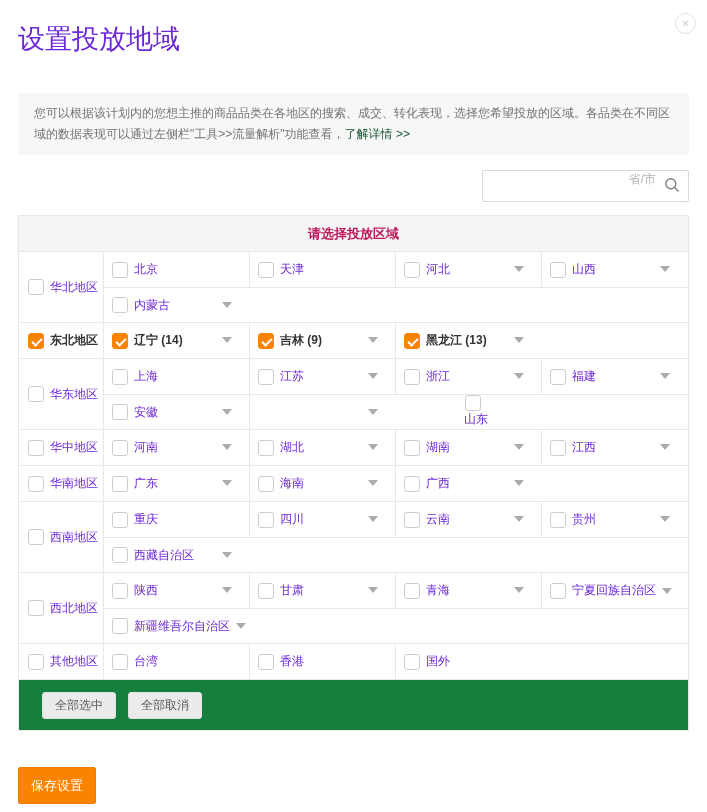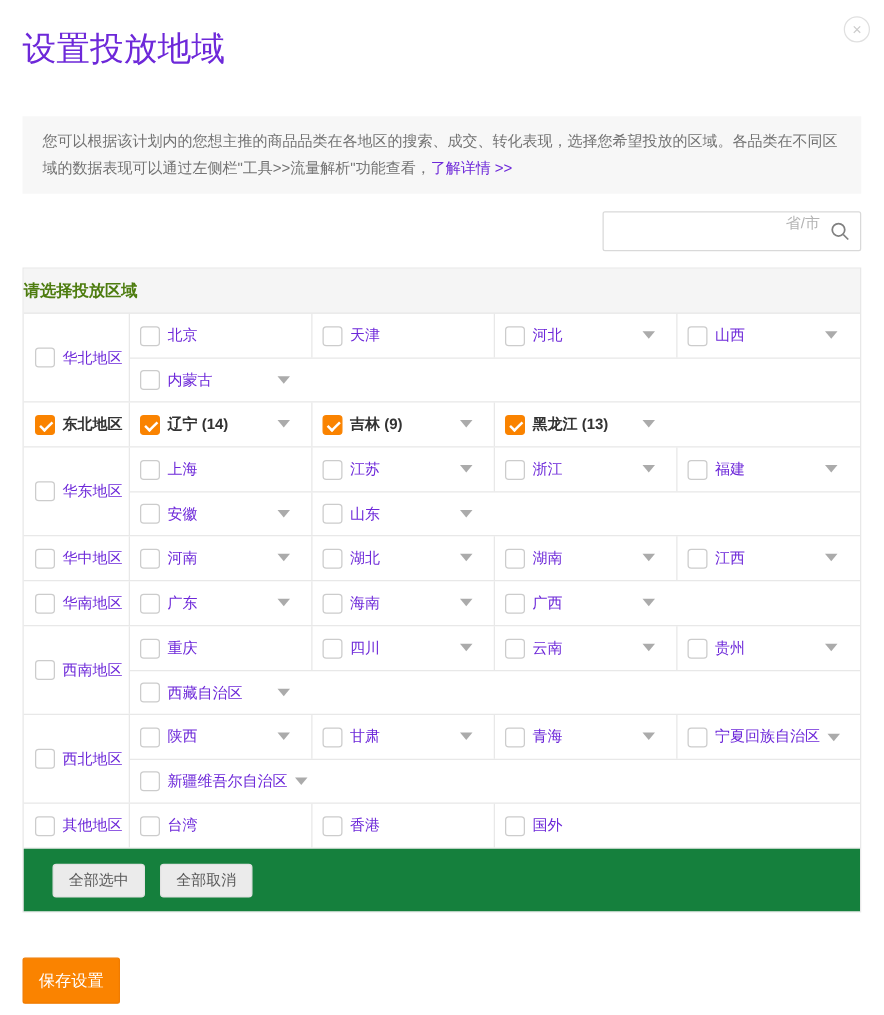--- a/index.html
+++ b/index.html
@@ -5,40 +5,40 @@
   * { margin:0; padding:0; box-sizing:border-box; }
   html,body { width:707px; background:#fff; font-family:"Liberation Sans","DejaVu Sans",sans-serif; }
   body { position:relative; height:812px; padding:26px 18px 0; color:#595959; }
 
   .dialog-title { font-size:27px; font-weight:400; color:#6d28d9; line-height:26px; }
 
   .close-btn { position:absolute; top:13px; right:11px; width:21px; height:21px; border:1px solid #e0e0e0;
     border-radius:50%; background:#fff; color:#ccc; font-size:13px; line-height:19px; text-align:center; cursor:pointer; }
 
   .notice { margin-top:41px; background:#f7f7f7; padding:10px 16px; font-size:12px; line-height:21px; color:#737373; }
-  .notice a { color:#6d28d9; text-decoration:none; }
+  .notice a { color:#14532d; text-decoration:none; }
 
   .search-row { margin-top:14px; display:flex; justify-content:flex-end; }
   .search-box { position:relative; width:207px; }
   .search-box input { width:207px; height:32px; border:1px solid #d9d9d9; border-radius:2px;
     padding:0 32px 14px 10px; font-size:12px; color:#555; outline:none; font-family:inherit;text-align:right; }
   .search-box input::placeholder { color:#b3b3b3; }
   .search-icon { position:absolute; right:9px; top:8px; width:16px; height:16px; }
 
   .region-table { margin-top:13px; border:1px solid #e8e8e8; font-size:12px; }
-  .table-header { height:36px; line-height:36px; background:#f5f5f5;
-    border-bottom:1px solid #e8e8e8; font-weight:bold; color:#4d7c0f; font-size:13px; }
+  .table-header { height:36px; line-height:36px; text-align:center; background:#f5f5f5;
+    border-bottom:1px solid #e8e8e8; font-weight:bold; color:#be185d; font-size:13px; }
 
   .group-row { display:flex; border-bottom:1px solid #e8e8e8; }
   .region-cell { width:85px; flex:0 0 85px; border-right:1px solid #e8e8e8; display:flex; align-items:center; padding-left:9px; }
   .lines { flex:1 1 auto; min-width:0; }
   .line { display:flex; height:35px; }
   .line + .line { border-top:1px solid #e8e8e8; }
   .cell { position:relative; display:flex; align-items:center; padding-left:8px; }
-  .cell.c1 { width:25%; } .cell.c2 { width:50%; } .cell.c3 { width:75%; } .cell.c4 { width:100%; }
+  .cell.c1 { width:25%; } .cell.c2 { width:50%; } .cell.c3 { width:75%;flex-direction:column; } .cell.c4 { width:100%; }
   .cell:not(:last-child) { border-right:1px solid #e8e8e8; }
 
   .cb { width:16px; height:16px; border:1px solid #ccc; border-radius:3px; background:#fff;
     flex:0 0 16px; position:relative; cursor:pointer; }
   .cb.checked { background:#fa8300; border-color:#fa8300; }
   .cb.checked::after { content:""; position:absolute; left:3px; top:4px; width:8px; height:4px;
     border-left:2px solid #fff; border-bottom:2px solid #fff; transform:rotate(-45deg); }
 
   .lbl { margin-left:6px; color:#6d28d9; white-space:nowrap; }
   .lbl.checked { font-weight:bold; color:#333; }

